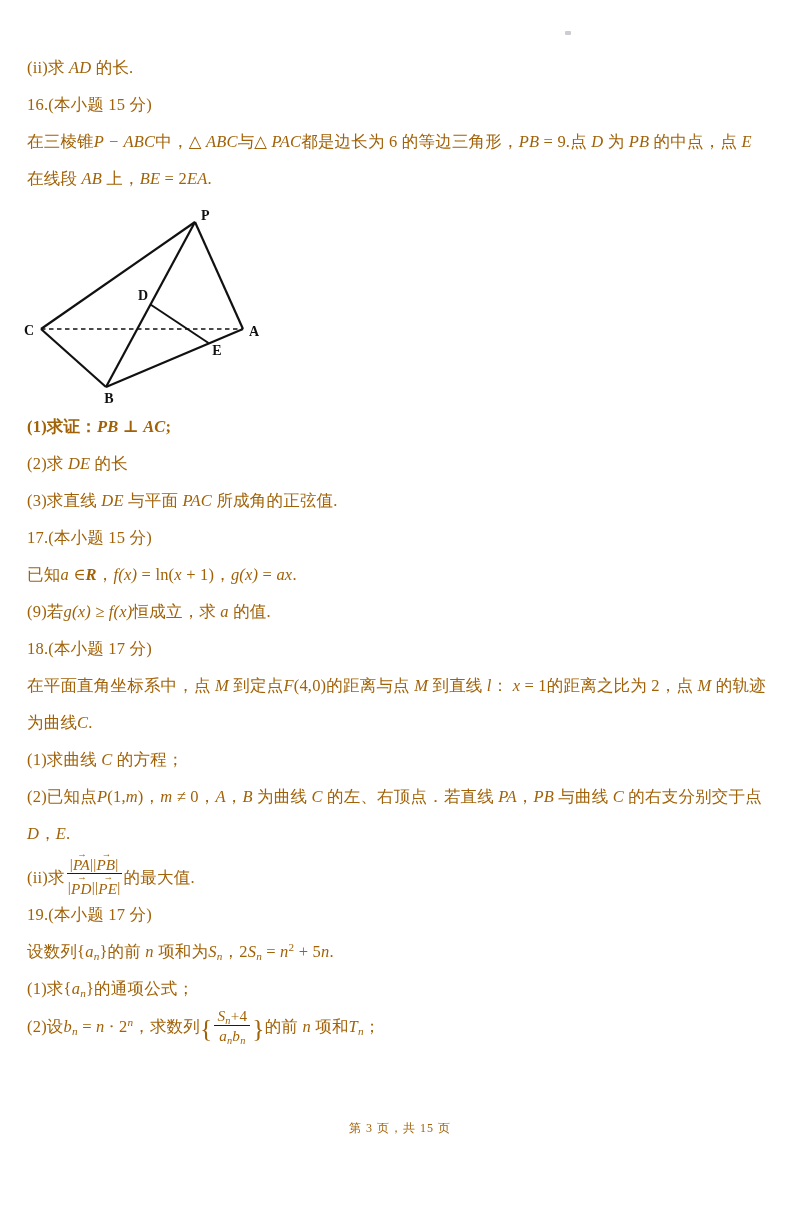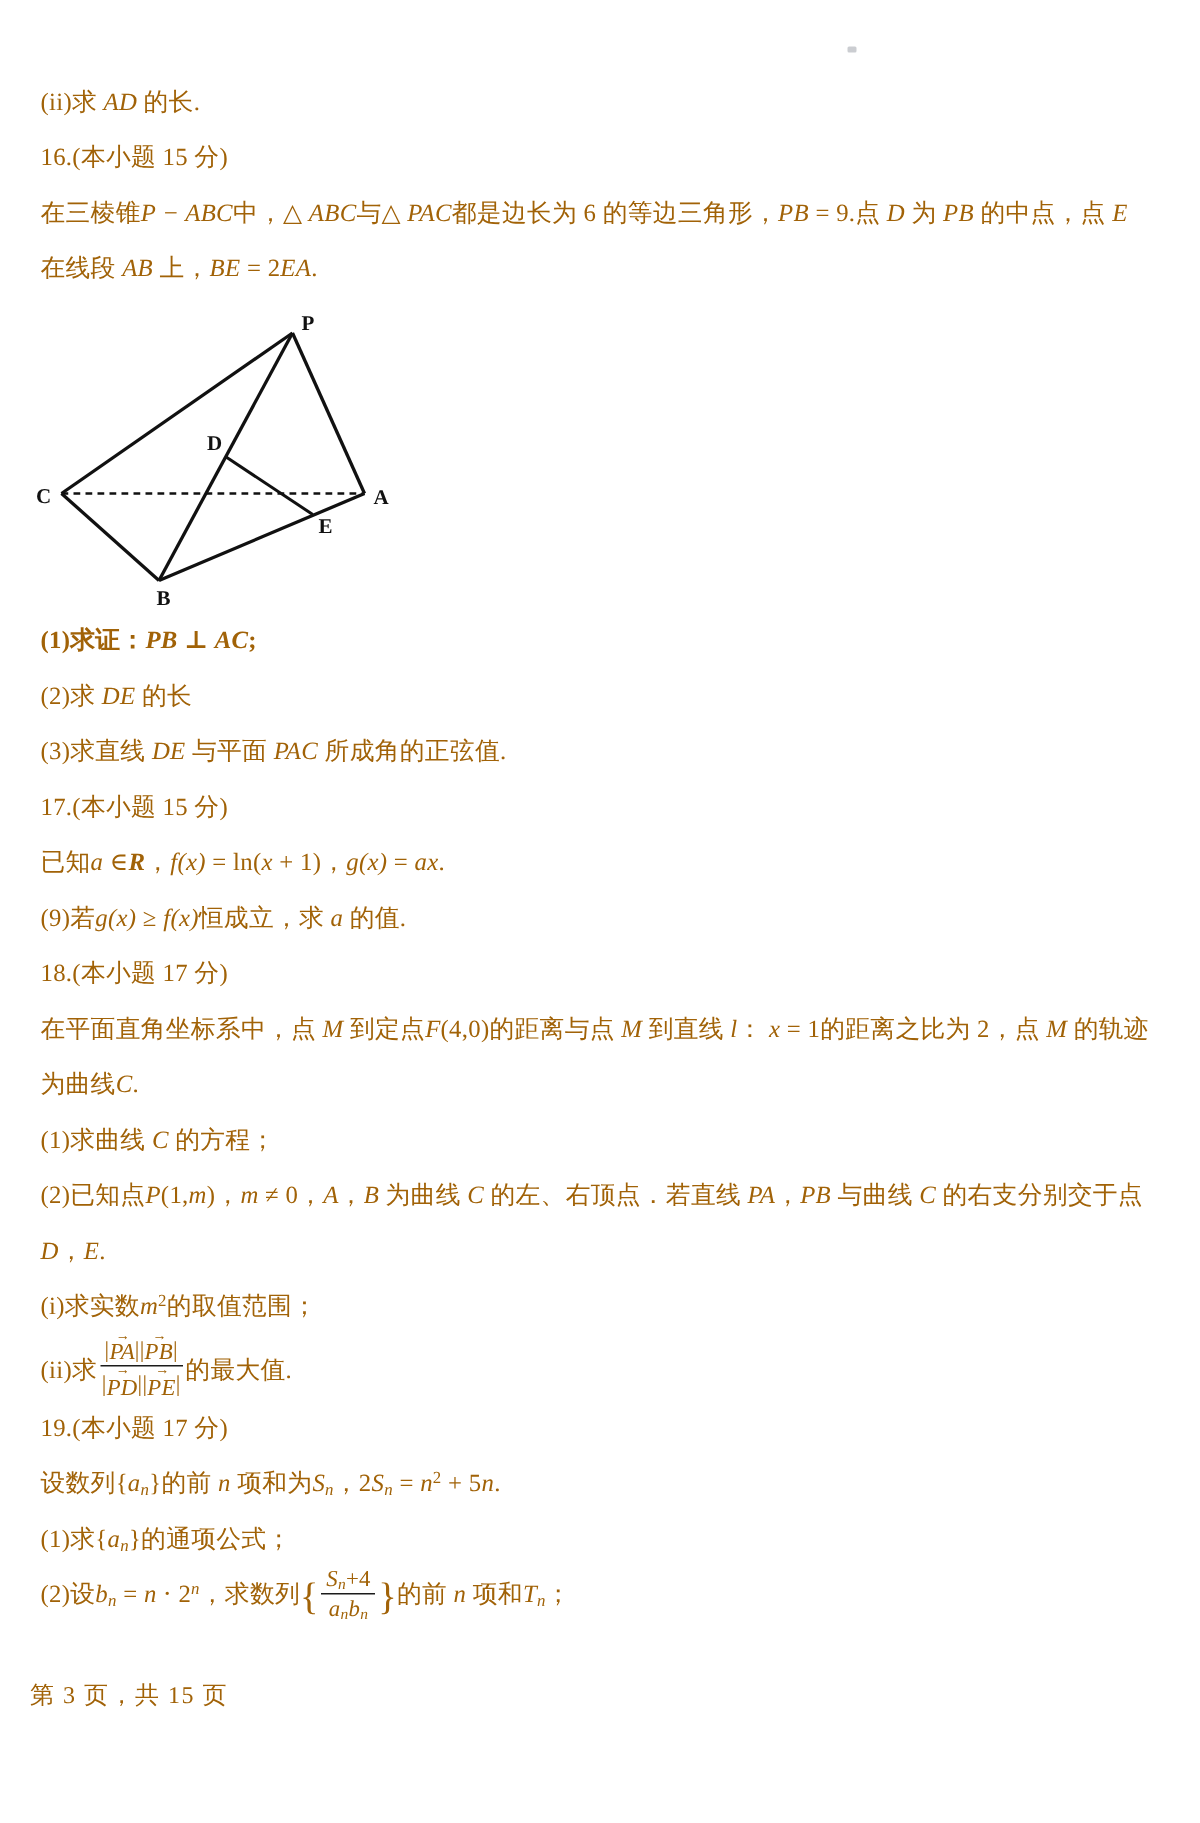--- a/index.html
+++ b/index.html
@@ -35,21 +35,21 @@
   .frac .den{display:block;padding-top:1px;}
   .vec{display:inline-block;text-align:center;line-height:1;vertical-align:-0.1em;}
   .vec .ar{display:block;font-size:0.62em;line-height:0.55;letter-spacing:-1px;}
   .vec .vb{display:block;font-style:italic;}
   .fig-wrap{margin:8px 0 0 -7px;height:203px;}
   .fig-wrap svg{display:block;}
   .fig-label{font-family:"Liberation Serif","DejaVu Serif",serif;font-weight:bold;font-size:14px;fill:#111;}
   .after-fig{margin-top:8px;font-weight:bold;}
   .footer{
     position:absolute;left:0;right:0;top:1120px;
-    font-size:16px;letter-spacing:1px;margin-left:20px;
+    text-align:center;font-size:12px;letter-spacing:1px;
   }
   .smudge{
     position:absolute;left:565px;top:31px;width:6px;height:4px;
     background:#b9bcc2;opacity:0.75;border-radius:1px;
   }
 </style>
 </head>
 <body>
 
 <div class="page">
@@ -80,21 +80,20 @@
   <p class="line after-fig"><span>(1)求证：</span><span class="i">PB</span><span> ⊥ </span><span class="i">AC</span><span>;</span></p>
   <p class="line"><span>(2)求 </span><span class="i">DE</span><span> 的长</span></p>
   <p class="line"><span>(3)求直线 </span><span class="i">DE</span><span> 与平面 </span><span class="i">PAC</span><span> 所成角的正弦值.</span></p>
   <p class="line"><span>17.(本小题 15 分)</span></p>
   <p class="line"><span>已知</span><span class="i">a</span><span> ∈</span><span class="bi">R</span><span>，</span><span class="i">f(x)</span><span> = ln(</span><span class="i">x</span><span> + 1)，</span><span class="i">g(x)</span><span> = </span><span class="i">ax</span><span>.</span></p>
   <p class="line"><span>(9)若</span><span class="i">g(x)</span><span> ≥ </span><span class="i">f(x)</span><span>恒成立，求 </span><span class="i">a</span><span> 的值.</span></p>
   <p class="line"><span>18.(本小题 17 分)</span></p>
   <p class="line"><span>在平面直角坐标系中，点 </span><span class="i">M</span><span> 到定点</span><span class="i">F</span><span>(4,0)的距离与点 </span><span class="i">M</span><span> 到直线 </span><span class="i">l</span><span>： </span><span class="i">x</span><span> = 1的距离之比为 2，点 </span><span class="i">M</span><span> 的轨迹为曲线</span><span class="i">C</span><span>.</span></p>
   <p class="line"><span>(1)求曲线 </span><span class="i">C</span><span> 的方程；</span></p>
   <p class="line"><span>(2)已知点</span><span class="i">P</span><span>(1,</span><span class="i">m</span><span>)，</span><span class="i">m</span><span> ≠ 0，</span><span class="i">A</span><span>，</span><span class="i">B</span><span> 为曲线 </span><span class="i">C</span><span> 的左、右顶点．若直线 </span><span class="i">PA</span><span>，</span><span class="i">PB</span><span> 与曲线 </span><span class="i">C</span><span> 的右支分别交于点 </span><span class="i">D</span><span>，</span><span class="i">E</span><span>.</span></p>
-  <p class="line"><span>(i)求实数</span><span class="i">m</span><span class="sup">2</span><span>的取值范围；</span></p>
   <p class="line"><span>(ii)求</span><span class="frac"><span class="num"><span>|</span><span class="vec"><span class="ar">→</span><span class="vb">PA</span></span><span>||</span><span class="vec"><span class="ar">→</span><span class="vb">PB</span></span><span>|</span></span><span class="den"><span>|</span><span class="vec"><span class="ar">→</span><span class="vb">PD</span></span><span>||</span><span class="vec"><span class="ar">→</span><span class="vb">PE</span></span><span>|</span></span></span><span>的最大值.</span></p>
   <p class="line"><span>19.(本小题 17 分)</span></p>
   <p class="line"><span>设数列{</span><span class="i">a</span><span class="sub i">n</span><span>}的前 </span><span class="i">n</span><span> 项和为</span><span class="i">S</span><span class="sub i">n</span><span>，2</span><span class="i">S</span><span class="sub i">n</span><span> = </span><span class="i">n</span><span class="sup">2</span><span> + 5</span><span class="i">n</span><span>.</span></p>
   <p class="line"><span>(1)求{</span><span class="i">a</span><span class="sub i">n</span><span>}的通项公式；</span></p>
   <p class="line"><span>(2)设</span><span class="i">b</span><span class="sub i">n</span><span> = </span><span class="i">n</span><span> ⋅ 2</span><span class="sup i">n</span><span>，求数列</span><span class="big">{</span><span class="frac"><span class="num"><span class="i">S</span><span class="sub i">n</span><span>+4</span></span><span class="den"><span class="i">a</span><span class="sub i">n</span><span class="i">b</span><span class="sub i">n</span></span></span><span class="big">}</span><span>的前 </span><span class="i">n</span><span> 项和</span><span class="i">T</span><span class="sub i">n</span><span>；</span></p>
 
   <div class="footer">第 3 页，共 15 页</div>
 </div>
 
 </body></html>

